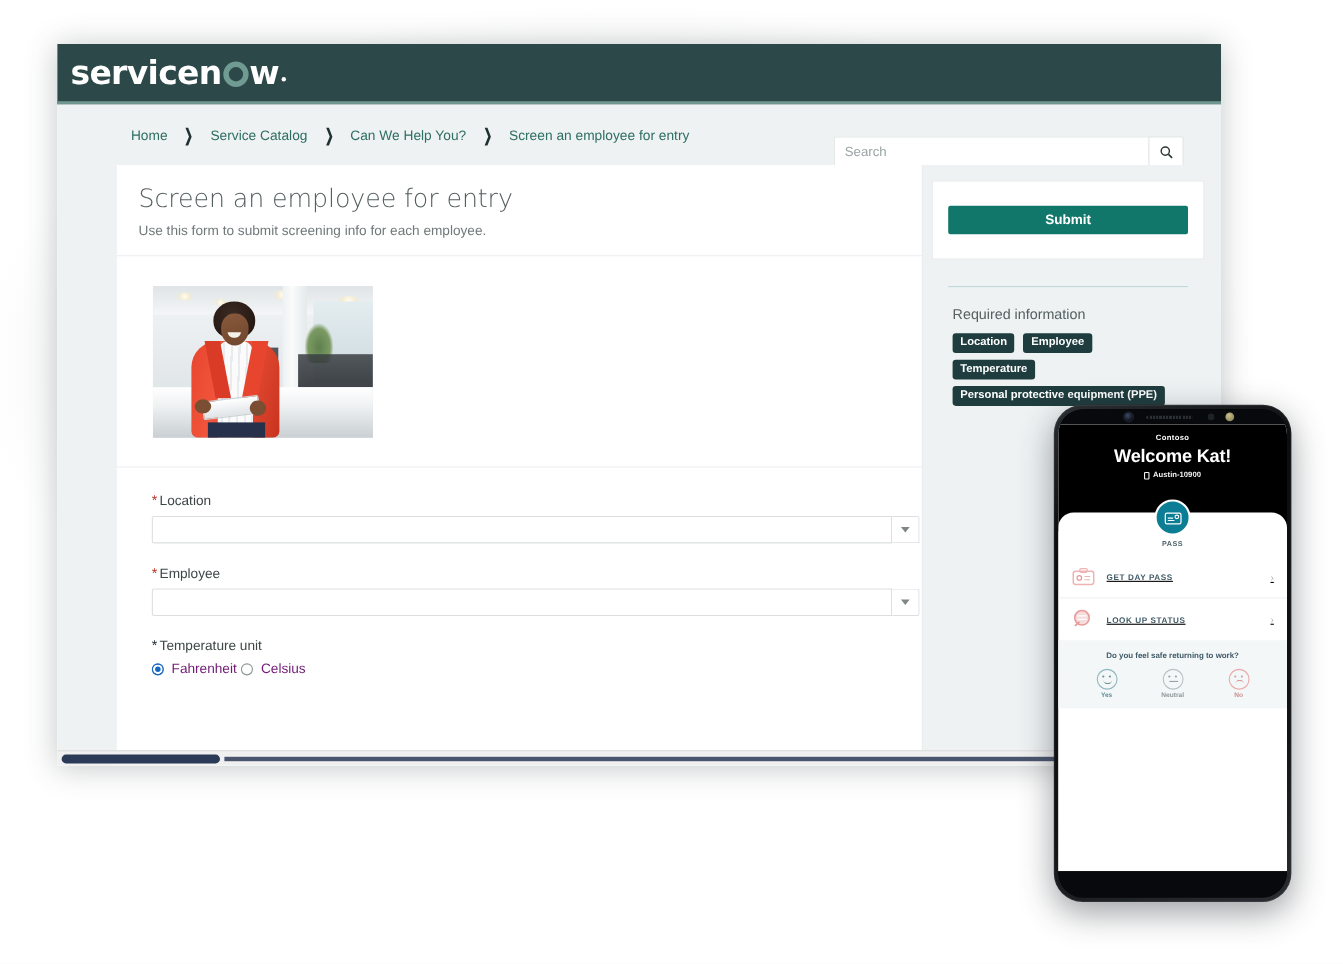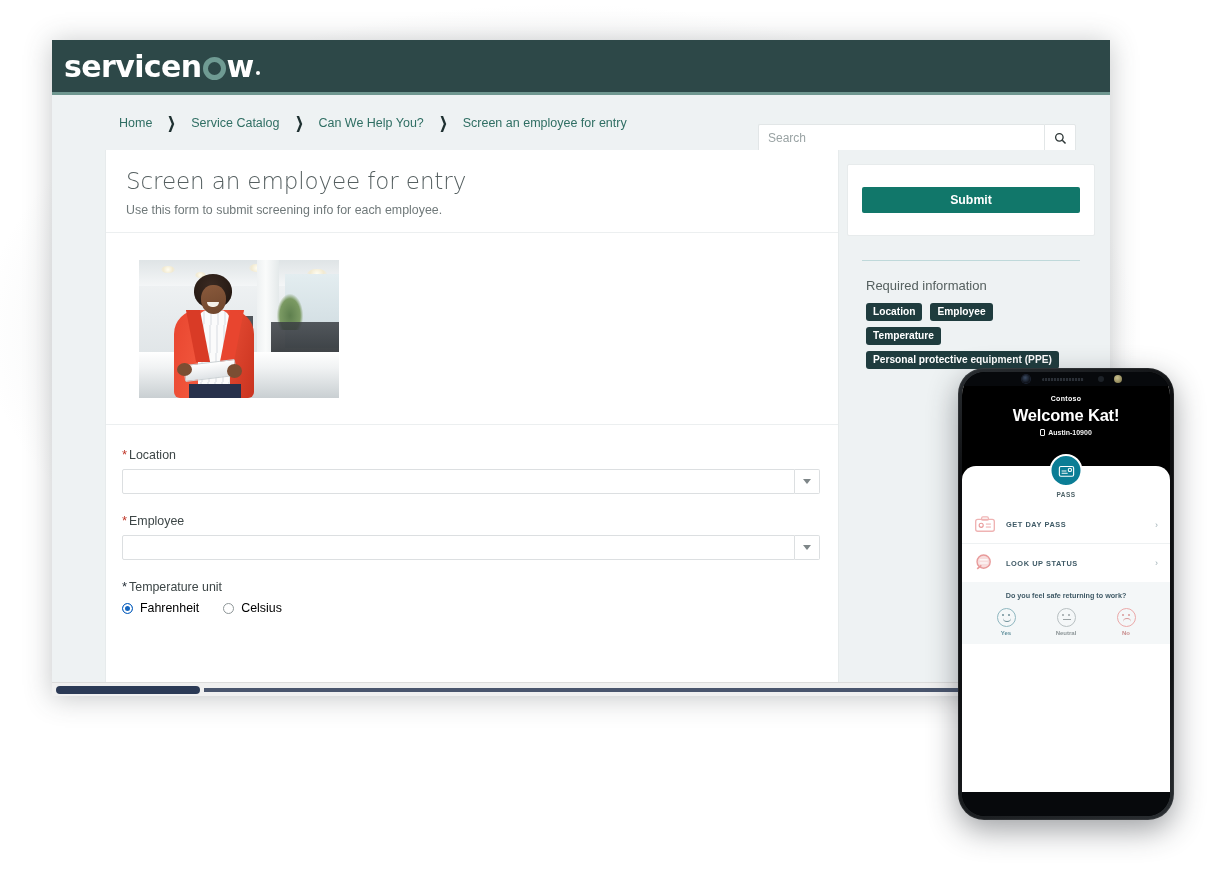--- a/index.html
+++ b/index.html
@@ -275,21 +275,21 @@
     position: absolute; left: 88px; top: 104px; width: 15px; height: 14px;
     border-radius: 50%;
     background: #7a4e33;
   }
   .photo .skirt {
     position: absolute; left: 50px; top: 124px; width: 52px; height: 14px;
     background: #27314b;
   }
 
   
-  .fields { padding: 22px 20px 0 16px; }
+  .fields { padding: 22px 20px 0 32px; }
   .field { margin-bottom: 19px; }
   .flabel {
     font-size: 12.4px;
     color: #3d4647;
     margin-bottom: 7px;
   }
   .req { color: #c0392b; font-size: 13px; margin-right: 2px; }
   .req.dark { color: #26313a; }
 
   .selectrow { display: flex; width: 698px; }
@@ -324,21 +324,21 @@
     height: 25px;
     border: 1px solid #dcdfe1;
     border-radius: 2px;
     background: #ffffff;
     padding: 0 8px;
     font-family: "Liberation Sans", sans-serif;
     font-size: 12px;
     outline: none;
   }
 
-  .radios { display: flex; align-items: center; gap: 24px; font-size: 12.4px; color: #000000; }
+  .radios { display: flex; align-items: center; gap: 4px; font-size: 12.4px; color: #701a75; }
   .radio { display: flex; align-items: center; gap: 7px; cursor: pointer; }
   .rdot {
     width: 11px; height: 11px; border-radius: 50%;
     border: 1px solid #8e9698; background: #ffffff;
     display: flex; align-items: center; justify-content: center;
   }
   .rdot.on { border-color: #1566c0; background: #1566c0; box-shadow: inset 0 0 0 2px #ffffff; }
 
   
   .sidebar {
@@ -522,21 +522,21 @@
     position: absolute;
     left: 0; right: 0; top: 105px;
     text-align: center;
     font-size: 6.5px;
     font-weight: 700;
     letter-spacing: .5px;
     color: #4e6268;
   }
   .prows {
     position: absolute;
-    left: 0; right: 0; top: 120px;
+    left: 0; right: 0; top: 120px; text-decoration: underline;
   }
   .prow {
     height: 38px;
     display: flex;
     align-items: center;
     padding: 0 10px;
     border-bottom: 1px solid #eef1f2;
     cursor: pointer;
   }
   .prow:last-child { border-bottom: none; }

